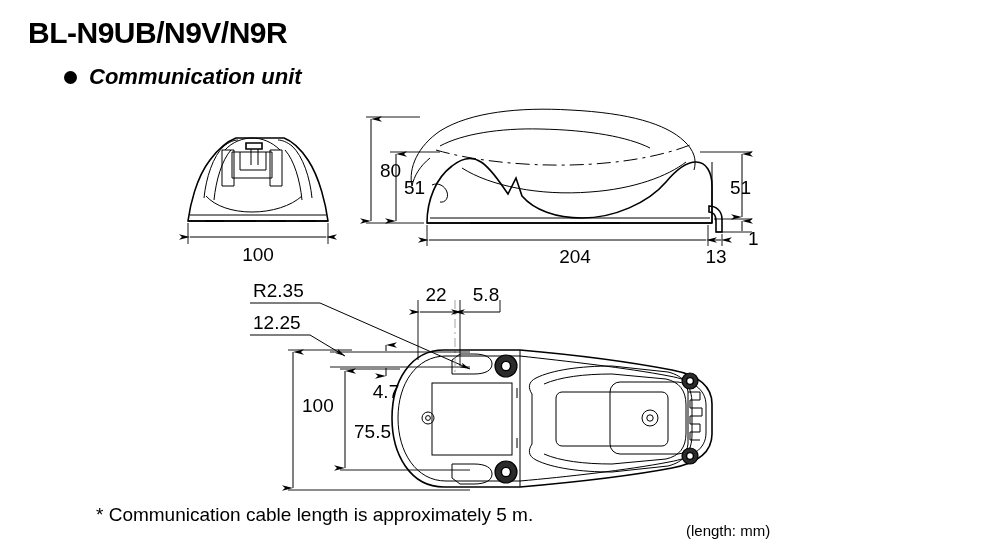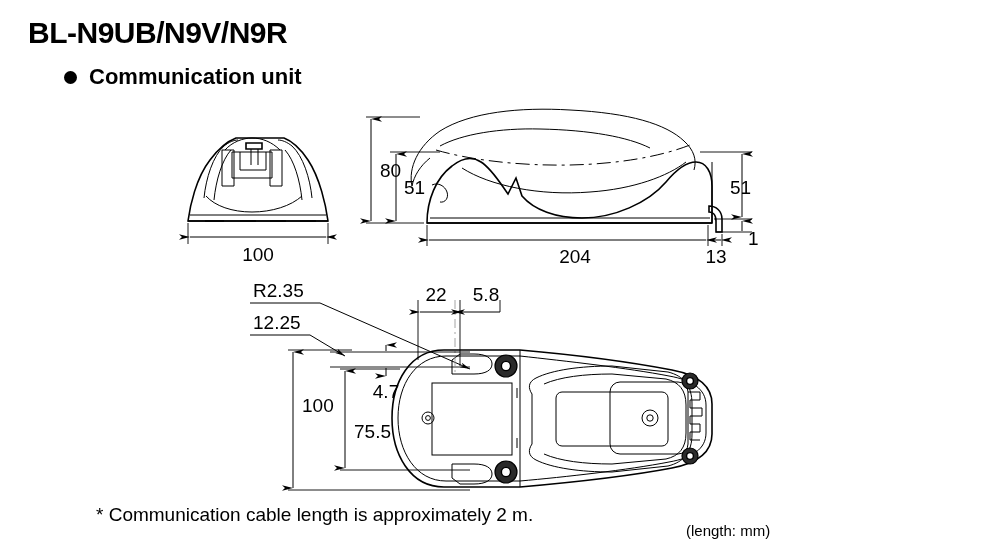--- a/index.html
+++ b/index.html
@@ -43,20 +43,21 @@
     width: 13px;
     height: 13px;
     border-radius: 50%;
     background: #000;
     display: inline-block;
   }
   .subtitle {
     font-size: 22px;
     font-weight: bold;
     white-space: nowrap;
+    font-style: italic;
   }
   .footnote {
     position: absolute;
     left: 96px;
     top: 504px;
     font-size: 19px;
     white-space: nowrap;
   }
   .units-note {
     position: absolute;
@@ -353,16 +354,16 @@
       <path class="dimline" d="M293,352 L293,488" marker-start="url(#arrUp)" marker-end="url(#arrDn)"></path>
       <text class="dimtext" x="302" y="412" text-anchor="start">100</text>
 
       <path class="extline" d="M340,369 L400,369"></path>
       <path class="extline" d="M340,470 L470,470"></path>
       <path class="dimline" d="M345,371 L345,468" marker-start="url(#arrUp)" marker-end="url(#arrDn)"></path>
       <text class="dimtext" x="354" y="438" text-anchor="start">75.5</text>
     </g>
   </svg>
 
-  <div class="footnote">* Communication cable length is approximately 2 m.</div>
+  <div class="footnote">* Communication cable length is approximately 5 m.</div>
   <div class="units-note">(length: mm)</div>
 
 </div>
 
 </body></html>

